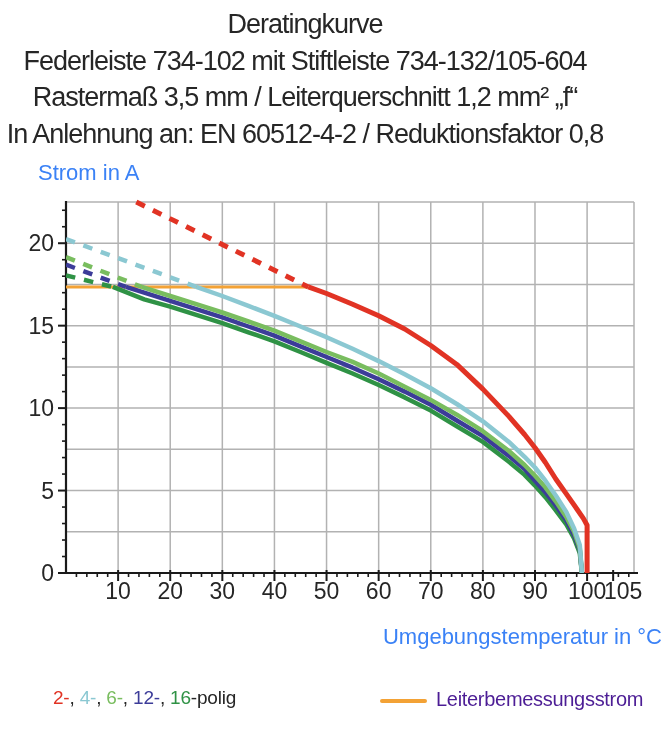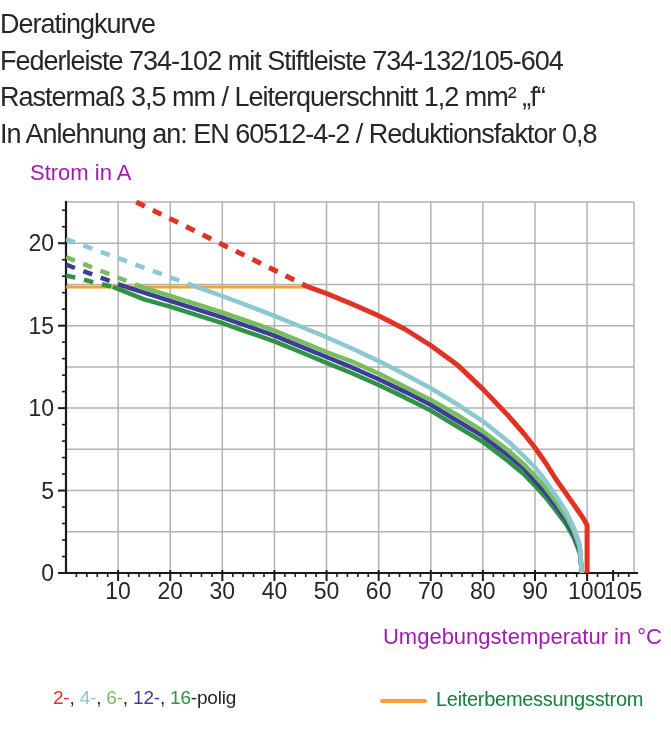--- a/index.html
+++ b/index.html
@@ -1,24 +1,24 @@
 <!DOCTYPE html>
 <html><head>
 <meta charset="utf-8">
 <style>
   html,body{margin:0;padding:0;background:#fff;}
   .page{position:relative;width:671px;height:732px;background:#ffffff;overflow:hidden;
         font-family:"Liberation Sans", sans-serif;color:#222;}
-  .title-block{position:absolute;top:6px;left:0;width:610px;text-align:left;
+  .title-block{position:absolute;top:6px;left:0;width:610px;text-align:center;
                font-size:27px;letter-spacing:-1px;line-height:36.5px;color:#262626;}
-  .axis-title{position:absolute;color:#a21caf;}
+  .axis-title{position:absolute;color:#3b82f6;margin-left:8px;}
   .ylabel{left:30px;top:160px;font-size:22px;}
   .xlabel{top:624px;right:9px;font-size:22px;text-align:center;}
   .legend-series{position:absolute;left:53px;top:687px;font-size:19px;letter-spacing:-0.2px;color:#262626;}
-  .legend-rated-label{position:absolute;left:436px;top:688px;font-size:20px;letter-spacing:-0.3px;color:#15803d;}
+  .legend-rated-label{position:absolute;left:436px;top:688px;font-size:20px;letter-spacing:-0.3px;color:#4c1d95;}
   .legend-rated-swatch{position:absolute;left:380px;top:699px;width:47px;height:4px;border-radius:2px;}
   svg{position:absolute;left:0;top:0;}
   text{font-family:"Liberation Sans", sans-serif;}
 </style>
 </head>
 <body>
 
 <div class="page">
 
   <div class="title-block">

